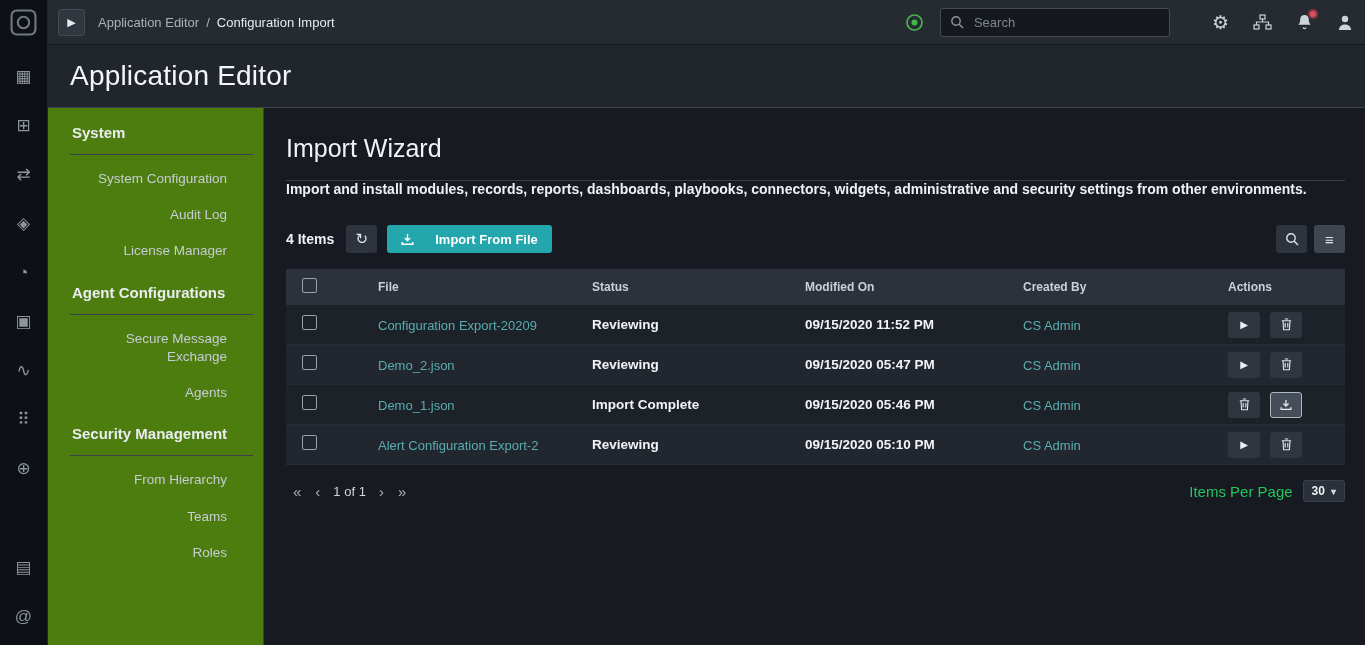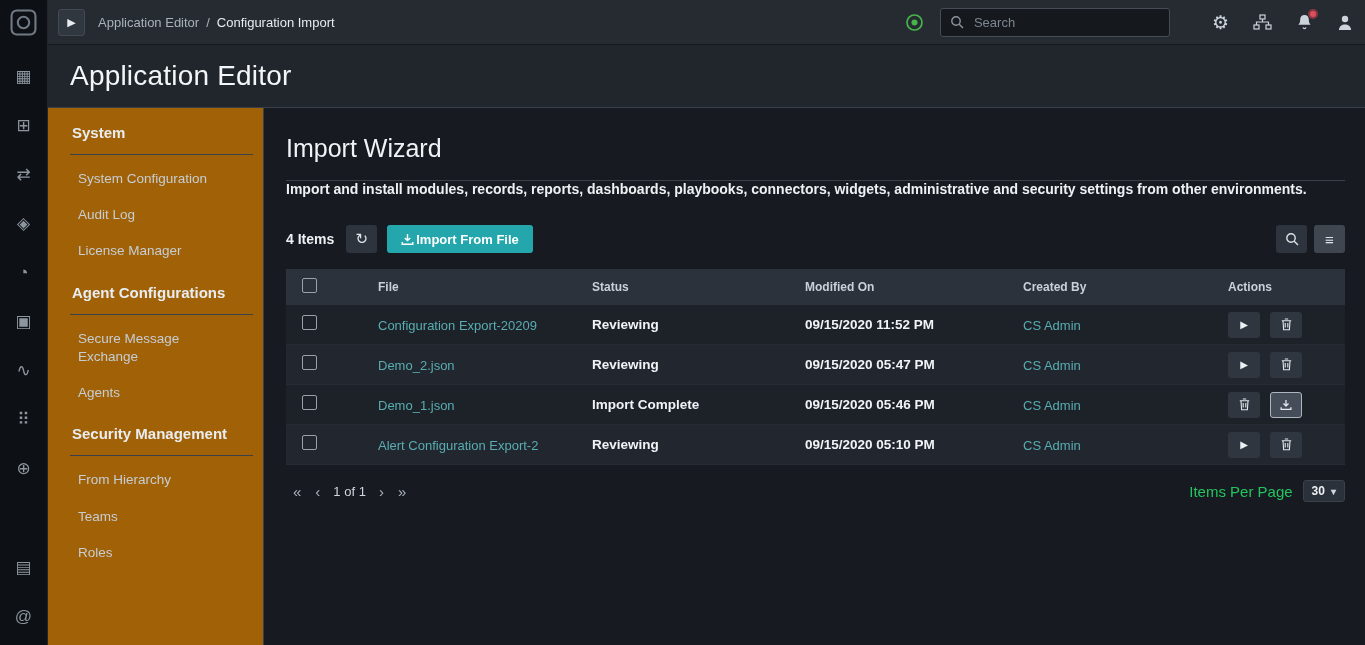--- a/index.html
+++ b/index.html
@@ -58,46 +58,46 @@
   .titleband {
     position:absolute; left:48px; top:45px; right:0; height:63px;
     background:#21262c; border-bottom:1px solid #3a4047;
     display:flex; align-items:center; padding-left:22px;
   }
   .titleband h1 { margin:0; font-size:28px; font-weight:400; color:#f3f6f8; letter-spacing:.2px; }
 
   
   .sidebar {
     position:absolute; left:48px; top:108px; width:216px; bottom:0;
-    background:#a16207; border-right:1px solid #3a4047; padding-top:16px; overflow:hidden;
+    background:#4d7c0f; border-right:1px solid #3a4047; padding-top:16px; overflow:hidden;
   }
   .sec-title { padding:0 22px 0 24px; font-size:15px; font-weight:600; color:#e9edf1; }
   .sec-line { height:1px; background:#3a414a; margin:13px 10px 6px 22px; }
   .side-item {
-    padding:9px 36px 9px 30px; font-size:13.5px; color:#c6cdd5; line-height:1.35; cursor:pointer;
+    padding:9px 36px 9px 30px; font-size:13.5px; color:#c6cdd5; line-height:1.35; cursor:pointer;text-align:right;
   }
   .sec { margin-bottom:14px; }
   .sec + .sec { margin-top:8px; }
 
   
   .main { position:absolute; left:264px; top:108px; right:0; bottom:0; padding:26px 20px 0 22px; }
   .main h2 { margin:0; font-size:25px; font-weight:400; color:#f0f3f6; }
   .main-rule { height:1px; background:#3b4148; margin-top:17px; }
   .descr { font-size:14px; font-weight:700; color:#eef1f4; }
 
   .toolbar { margin-top:28px; display:flex; align-items:center; }
   .count { font-size:14px; font-weight:700; color:#eef1f4; margin-right:12px; }
   .sq-btn {
     width:31px; height:28px; background:#2e343d; border:none; border-radius:3px;
     color:#dde2e7; font-size:15px; display:flex; align-items:center; justify-content:center; cursor:pointer; padding:0;
   }
   .sq-btn.lighter { background:#3f4650; }
   .import-btn {
     margin-left:10px; height:28px; background:#23a6ac; border:none; border-radius:3px;
-    color:#fff; font-size:13px; font-weight:700; display:flex; align-items:center; gap:2px;
+    color:#fff; font-size:13px; font-weight:700; display:flex; align-items:center; gap:21px;
     padding:0 14px; cursor:pointer;
   }
   .toolbar-right { margin-left:auto; display:flex; gap:7px; }
 
   
   .table { margin-top:16px; }
   .thead, .trow {
     display:grid; grid-template-columns:52px 186px 185px 190px 177px 1fr;
     align-items:center; padding-left:12px;gap:28px;
   }

